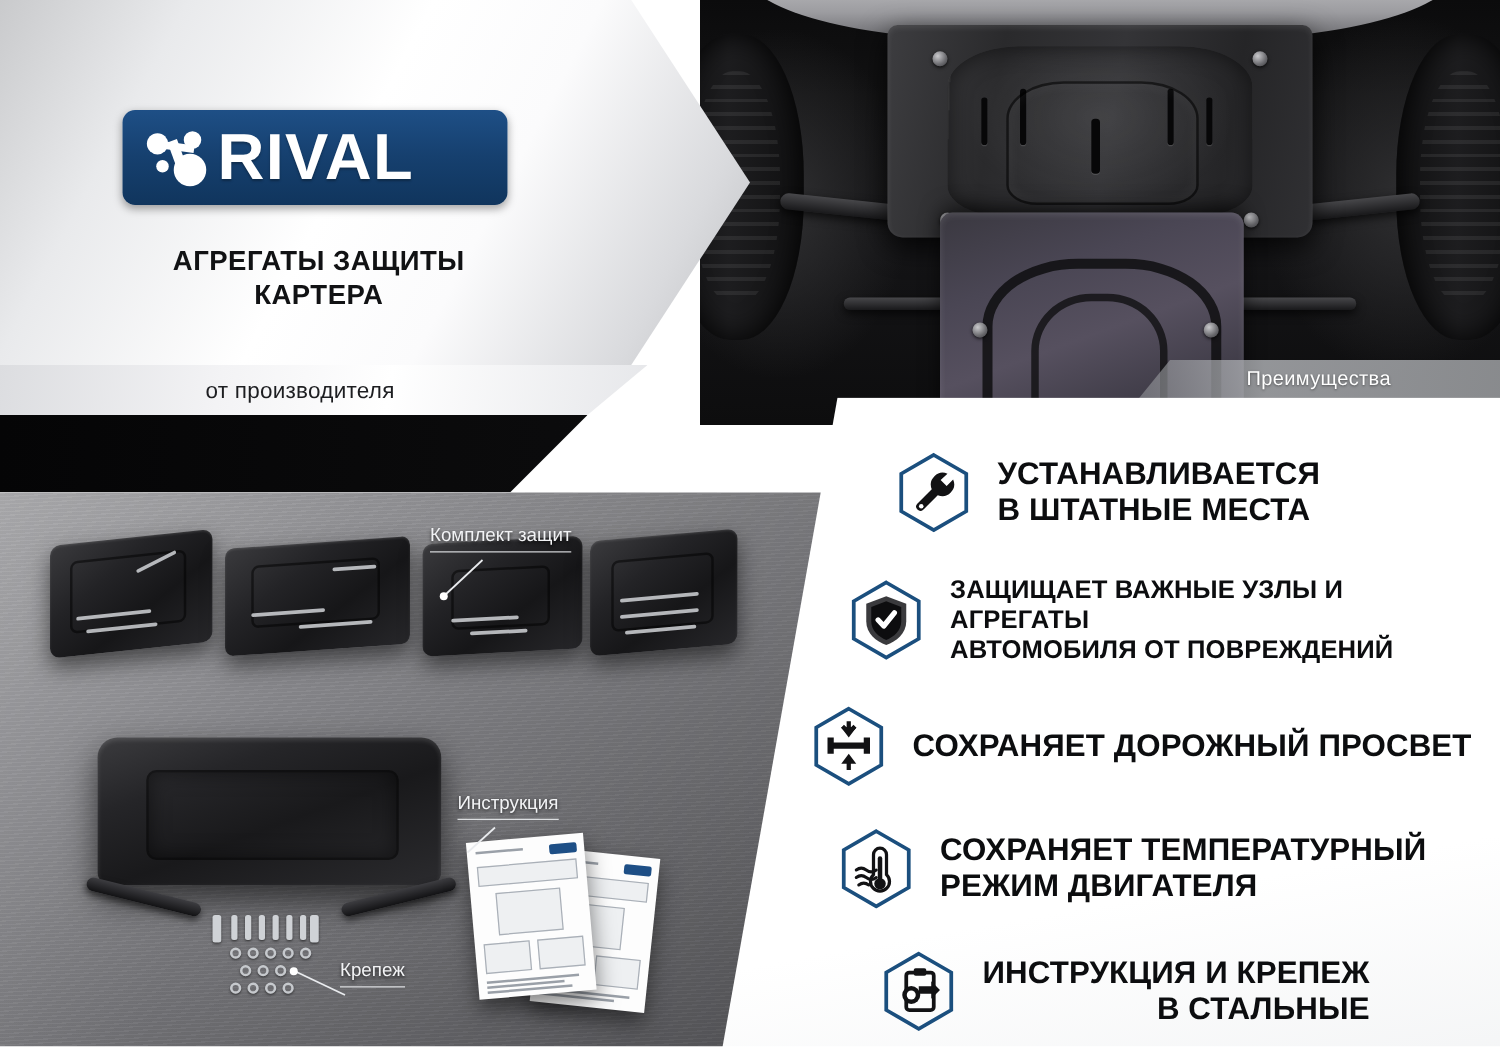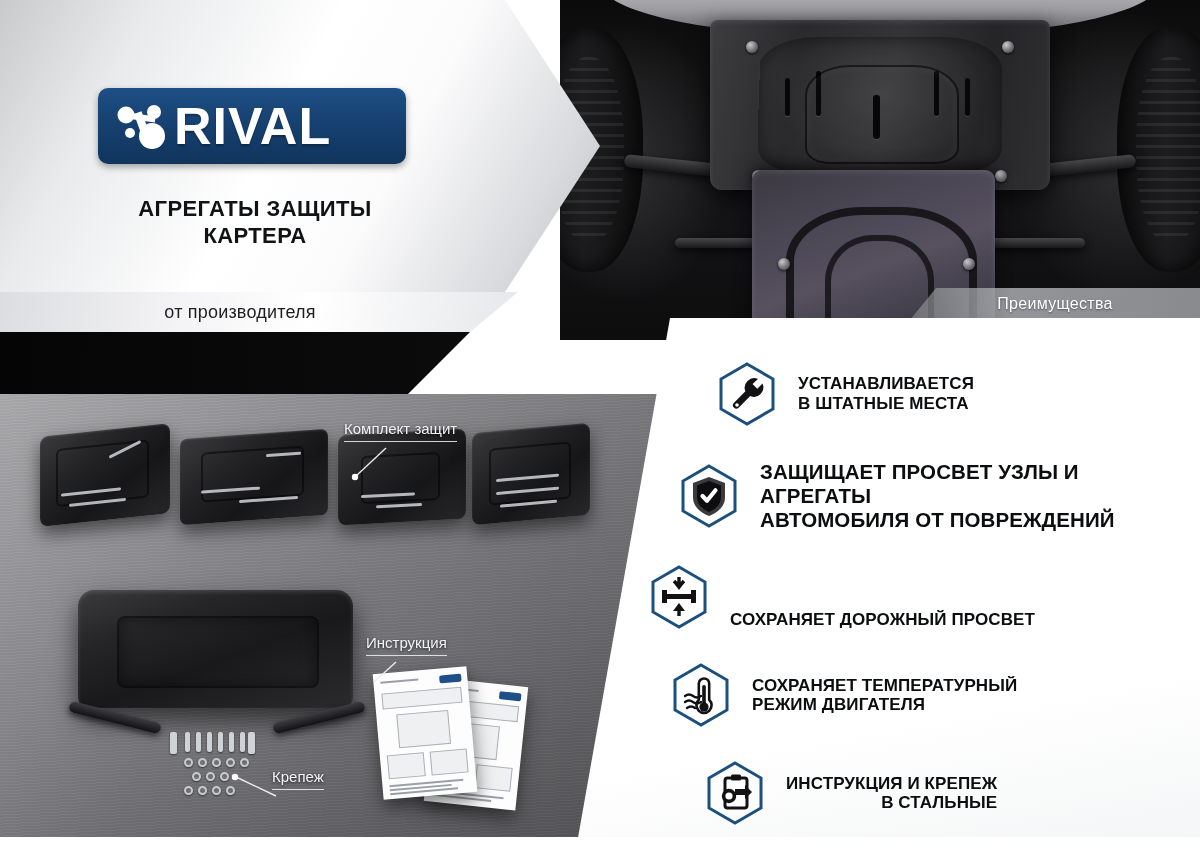--- a/index.html
+++ b/index.html
@@ -236,26 +236,26 @@
     clip-path: polygon(130px 0, 660px 0, 660px 531px, 36px 531px);
   }
   .adv-list {
     position: absolute; left: 140px; top: 44px; width: 510px;
   }
   .adv-row {
     display: flex; align-items: center; gap: 22px; margin-bottom: 26px;
   }
   .adv-row.r1 { margin-left: 38px;  margin-bottom: 34px; }
   .adv-row.r2 { margin-left: 0px;   margin-bottom: 34px; }
-  .adv-row.r3 { margin-left: -30px; margin-bottom: 34px; align-items: flex-end; }
+  .adv-row.r3 { margin-left: -30px; margin-bottom: 34px; }
   .adv-row.r4 { margin-left: -8px;  margin-bottom: 34px; }
   .adv-row.r5 { margin-left: 26px;  margin-bottom: 0; text-align: right; }
   .hexicon { width: 58px; height: 64px; flex: none; }
   .adv-text {
-    color: #0c0d0f; font-weight: 700; font-size: 17px;
+    color: #0c0d0f; font-weight: 700; font-size: 25px;
     line-height: 1.16; letter-spacing: .1px;
   }
   .adv-row.r2 .adv-text { font-size: 20.5px; }
   .bottom-edge {
     position: absolute; left: 0; bottom: 0; width: 1200px; height: 12px;
     background: #ffffff;
   }
 </style>
 </head>
 <body>
@@ -431,21 +431,21 @@
       </div>
 
       <div class="adv-row r2">
         <svg class="hexicon" viewBox="0 0 58 64">
           <polygon points="29,2 55,17 55,47 29,62 3,47 3,17" fill="none" stroke="#1b4f7e" stroke-width="3"></polygon>
           <path d="M29 13 L45 19 V33 C45 43 37 49 29 52 C21 49 13 43 13 33 V19 Z" fill="#3a3a3d"></path>
           <path d="M29 17 L41 21.5 V33 C41 40.5 35 45.5 29 48 C23 45.5 17 40.5 17 33 V21.5 Z" fill="#0d0d0f"></path>
           <path d="M22.5 32 l4.5 4.8 8.5 -10.5" fill="none" stroke="#ffffff" stroke-width="4.2" stroke-linecap="round" stroke-linejoin="round"></path>
         </svg>
         <div class="adv-text">
-          <div>ЗАЩИЩАЕТ ПРОСВЕТ УЗЛЫ И АГРЕГАТЫ</div>
+          <div>ЗАЩИЩАЕТ ВАЖНЫЕ УЗЛЫ И АГРЕГАТЫ</div>
           <div>АВТОМОБИЛЯ ОТ ПОВРЕЖДЕНИЙ</div>
         </div>
       </div>
 
       <div class="adv-row r3">
         <svg class="hexicon" viewBox="0 0 58 64">
           <polygon points="29,2 55,17 55,47 29,62 3,47 3,17" fill="none" stroke="#1b4f7e" stroke-width="3"></polygon>
           <rect x="13" y="29" width="32" height="5" fill="#121214"></rect>
           <rect x="12" y="25" width="5" height="13" fill="#121214"></rect>
           <rect x="41" y="25" width="5" height="13" fill="#121214"></rect>

